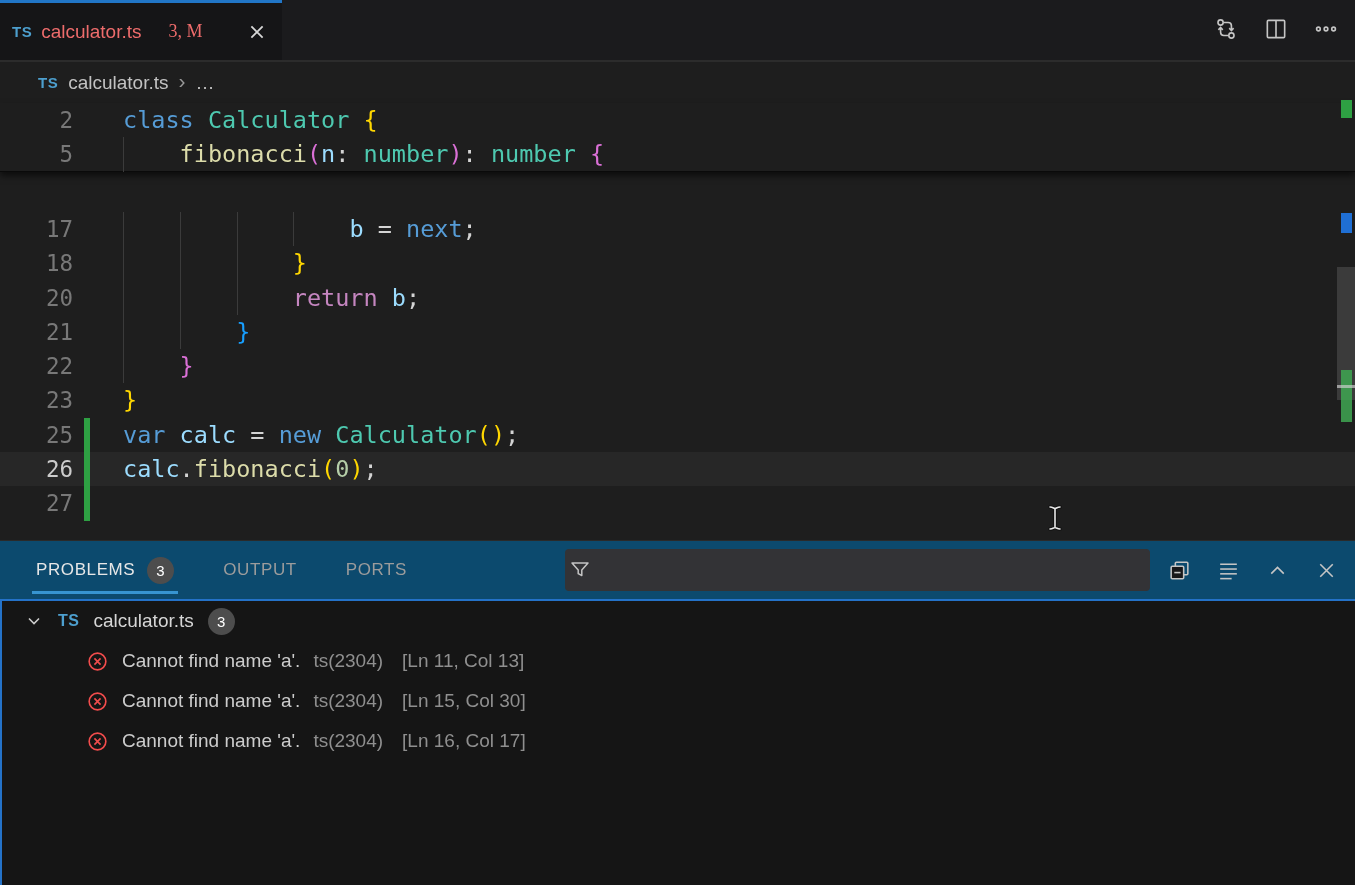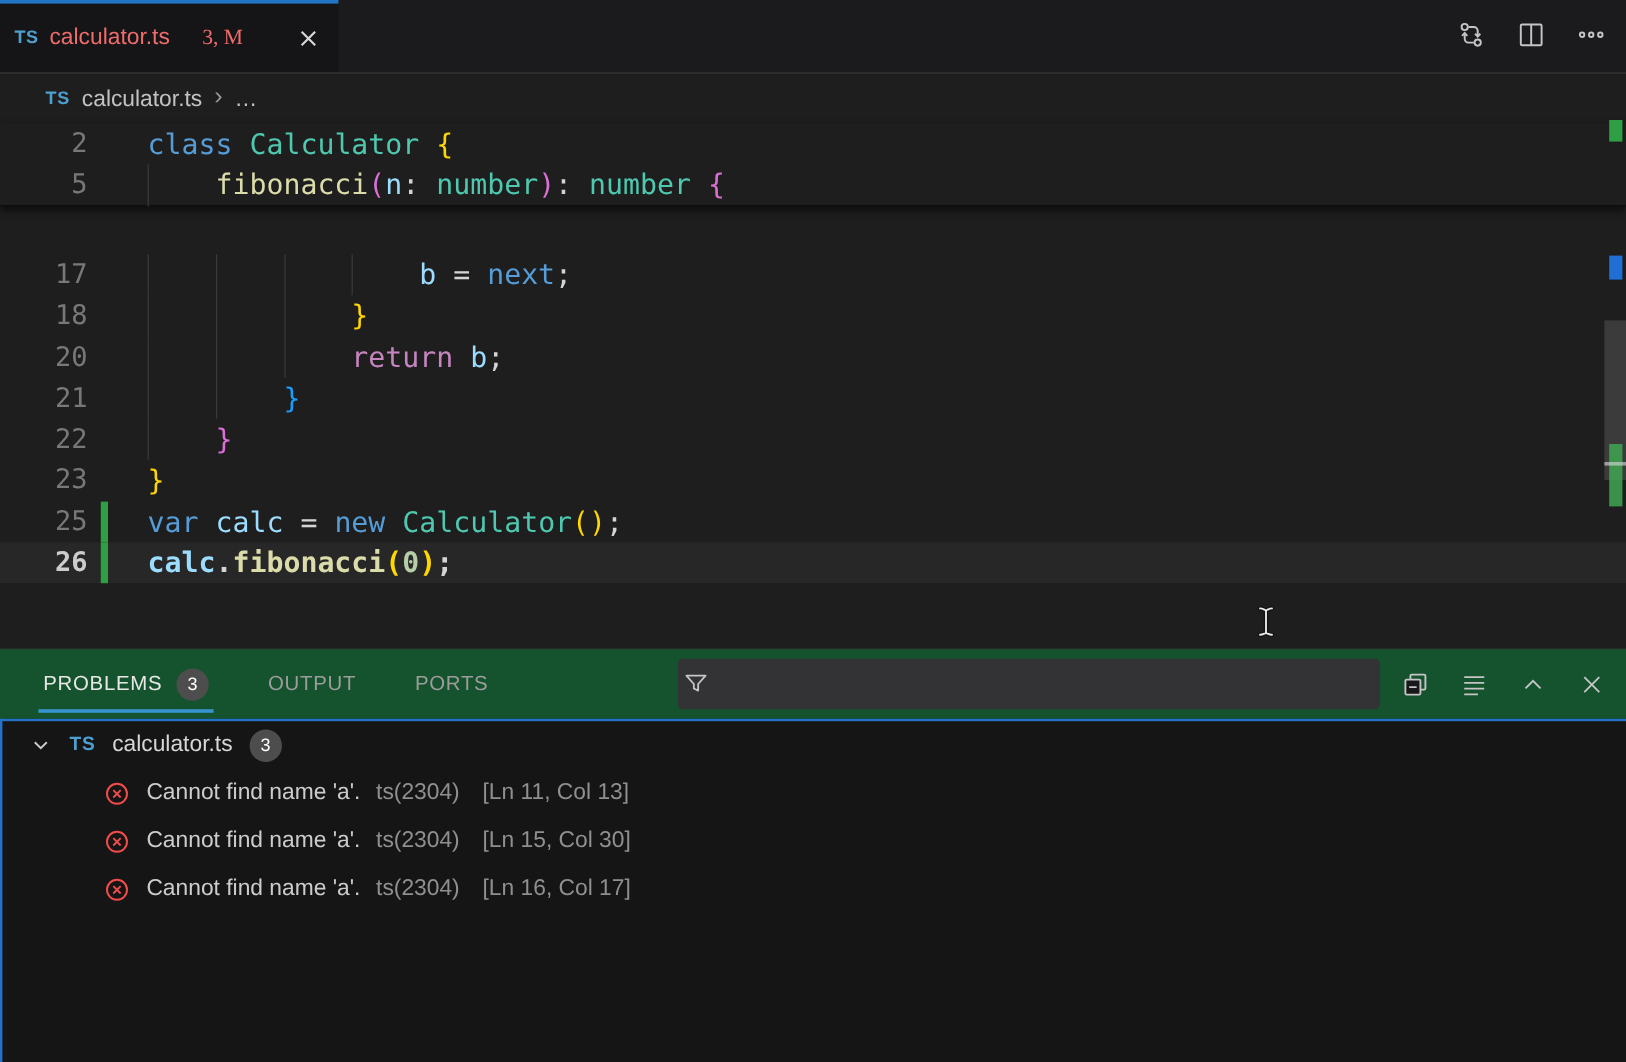--- a/index.html
+++ b/index.html
@@ -24,21 +24,21 @@
   
   #editor { position:absolute; top:62px; left:0; width:1355px; height:478px; background:#1e1e1e; overflow:hidden; }
   #breadcrumb { position:absolute; top:0; left:0; height:41px; width:100%; display:flex;
                 align-items:center; padding-left:38px; gap:10px; }
   #breadcrumb .crumb-file { color:#c2c2c2; font-size:19px; }
   #breadcrumb .crumb-sep  { color:#9a9a9a; font-size:21px; margin-top:-3px; }
   #breadcrumb .crumb-more { color:#c2c2c2; font-size:19px; }
 
   .code-row { position:relative; height:34.3px; line-height:34.3px; white-space:pre;
               font-family:"DejaVu Sans Mono", monospace; font-size:23.5px; }
-  .code-row.current { background:rgba(255,255,255,0.045);font-weight:bold; }
+  .code-row.current { background:rgba(255,255,255,0.045); }
   .gutter { position:absolute; left:0; top:0; width:123px; height:100%; }
   .line-num { display:block; width:73px; text-align:right; color:#787878; font-size:22.5px; cursor:pointer; }
   .current .line-num { color:#cccccc; }
   .git-added { position:absolute; left:84px; top:0; width:6px; height:100%; background:#2ea043; }
   .code-text { position:absolute; left:123px; top:0; z-index:2; }
   .indent-guide { position:absolute; top:0; width:1px; height:100%; background:#3b3b3b; z-index:1; }
 
   #sticky { position:absolute; top:41px; left:0; width:100%; height:69px; background:#1e1e1e; z-index:5;
             border-bottom:1px solid #0a0a0a; box-shadow:0 4px 6px rgba(0,0,0,0.55); }
   #code-lines { position:absolute; top:104px; left:0; width:100%; z-index:1;margin-top:46px; }
@@ -48,21 +48,21 @@
   .ov-slider { position:absolute; left:0; width:18px; top:205px; height:133px; background:rgba(121,121,121,0.32); cursor:pointer; }
   .ov-green1 { position:absolute; left:4px; width:11px; top:38px; height:18px; background:#2ea043; }
   .ov-blue   { position:absolute; left:4px; width:11px; top:151px; height:20px; background:#1f6fd4; }
   .ov-green2 { position:absolute; left:4px; width:11px; top:308px; height:52px; background:rgba(64,167,82,0.85); }
   .ov-cursorline { position:absolute; left:0; width:18px; top:323px; height:3px; background:rgba(210,210,210,0.65); }
 
   
   #mouse-cursor { position:absolute; left:1046px; top:442px; z-index:9; pointer-events:none; }
 
   
-  #panel { position:absolute; top:540px; left:0; width:1355px; height:345px; background:#14532d;
+  #panel { position:absolute; top:540px; left:0; width:1355px; height:345px; background:#0c4a6e;
            border-top:1px solid #2a2a2a; }
   #panel-header { position:relative; height:58px; width:100%; }
   #panel-tabs { position:absolute; left:36px; top:0; height:58px; display:flex; gap:49px; align-items:center; }
   .ptab { position:relative; height:58px; display:flex; align-items:center; gap:12px;
           color:#9c9c9c; font-size:17px; letter-spacing:0.6px; cursor:pointer; }
   .ptab.active { color:#e7e7e7; }
   .ptab.active::after { content:""; position:absolute; left:-4px; right:-4px; bottom:5px; height:3px; background:#3794d1; }
   .badge { background:#4d4d4d; color:#ffffff; border-radius:50%; min-width:27px; height:27px;
            line-height:27px; text-align:center; font-size:15px; display:inline-block; }
   #filter-box { position:absolute; left:565px; top:8px; width:585px; height:42px; background:#333336;
@@ -138,20 +138,21 @@
 
   <div id="code-lines">
       <div class="code-row"><span class="indent-guide" style="left: 123px;"></span><span class="indent-guide" style="left: 179.8px;"></span><span class="indent-guide" style="left: 236.6px;"></span><span class="indent-guide" style="left: 293.4px;"></span><div class="gutter"><span class="line-num">17</span></div><div class="code-text"><span style="color: rgb(212, 212, 212);">                </span><span style="color: rgb(156, 220, 254);">b</span><span style="color: rgb(212, 212, 212);"> = </span><span style="color: rgb(86, 156, 214);">next</span><span style="color: rgb(212, 212, 212);">;</span></div></div>
       <div class="code-row"><span class="indent-guide" style="left: 123px;"></span><span class="indent-guide" style="left: 179.8px;"></span><span class="indent-guide" style="left: 236.6px;"></span><div class="gutter"><span class="line-num">18</span></div><div class="code-text"><span style="color: rgb(212, 212, 212);">            </span><span style="color: rgb(255, 215, 0);">}</span></div></div>
       <div class="code-row"><span class="indent-guide" style="left: 123px;"></span><span class="indent-guide" style="left: 179.8px;"></span><span class="indent-guide" style="left: 236.6px;"></span><div class="gutter"><span class="line-num">20</span></div><div class="code-text"><span style="color: rgb(212, 212, 212);">            </span><span style="color: rgb(197, 134, 192);">return</span><span style="color: rgb(212, 212, 212);"> </span><span style="color: rgb(156, 220, 254);">b</span><span style="color: rgb(212, 212, 212);">;</span></div></div>
       <div class="code-row"><span class="indent-guide" style="left: 123px;"></span><span class="indent-guide" style="left: 179.8px;"></span><div class="gutter"><span class="line-num">21</span></div><div class="code-text"><span style="color: rgb(212, 212, 212);">        </span><span style="color: rgb(23, 159, 255);">}</span></div></div>
       <div class="code-row"><span class="indent-guide" style="left: 123px;"></span><div class="gutter"><span class="line-num">22</span></div><div class="code-text"><span style="color: rgb(212, 212, 212);">    </span><span style="color: rgb(218, 112, 214);">}</span></div></div>
       <div class="code-row"><div class="gutter"><span class="line-num">23</span></div><div class="code-text"><span style="color: rgb(255, 215, 0);">}</span></div></div>
       <div class="code-row"><div class="gutter"><span class="line-num">25</span><span class="git-added"></span></div><div class="code-text"><span style="color: rgb(86, 156, 214);">var</span><span style="color: rgb(212, 212, 212);"> </span><span style="color: rgb(156, 220, 254);">calc</span><span style="color: rgb(212, 212, 212);"> = </span><span style="color: rgb(86, 156, 214);">new</span><span style="color: rgb(212, 212, 212);"> </span><span style="color: rgb(78, 201, 176);">Calculator</span><span style="color: rgb(255, 215, 0);">(</span><span style="color: rgb(255, 215, 0);">)</span><span style="color: rgb(212, 212, 212);">;</span></div></div>
       <div class="code-row current"><div class="gutter"><span class="line-num">26</span><span class="git-added"></span></div><div class="code-text"><span style="color: rgb(156, 220, 254);">calc</span><span style="color: rgb(212, 212, 212);">.</span><span style="color: rgb(220, 220, 170);">fibonacci</span><span style="color: rgb(255, 215, 0);">(</span><span style="color: rgb(181, 206, 168);">0</span><span style="color: rgb(255, 215, 0);">)</span><span style="color: rgb(212, 212, 212);">;</span></div></div>
+      <div class="code-row"><div class="gutter"><span class="line-num">27</span><span class="git-added"></span></div><div class="code-text"></div></div>
     </div>
   <div id="sticky">
       <div class="code-row"><div class="gutter"><span class="line-num">2</span></div><div class="code-text"><span style="color: rgb(86, 156, 214);">class</span><span style="color: rgb(212, 212, 212);"> </span><span style="color: rgb(78, 201, 176);">Calculator</span><span style="color: rgb(212, 212, 212);"> </span><span style="color: rgb(255, 215, 0);">{</span></div></div>
       <div class="code-row"><span class="indent-guide" style="left: 123px;"></span><div class="gutter"><span class="line-num">5</span></div><div class="code-text"><span style="color: rgb(212, 212, 212);">    </span><span style="color: rgb(220, 220, 170);">fibonacci</span><span style="color: rgb(218, 112, 214);">(</span><span style="color: rgb(156, 220, 254);">n</span><span style="color: rgb(212, 212, 212);">: </span><span style="color: rgb(78, 201, 176);">number</span><span style="color: rgb(218, 112, 214);">)</span><span style="color: rgb(212, 212, 212);">: </span><span style="color: rgb(78, 201, 176);">number</span><span style="color: rgb(212, 212, 212);"> </span><span style="color: rgb(218, 112, 214);">{</span></div></div>
     </div>
 
   <div id="overview">
     <div class="ov-green1"></div>
     <div class="ov-blue"></div>
     <div class="ov-slider"></div>

